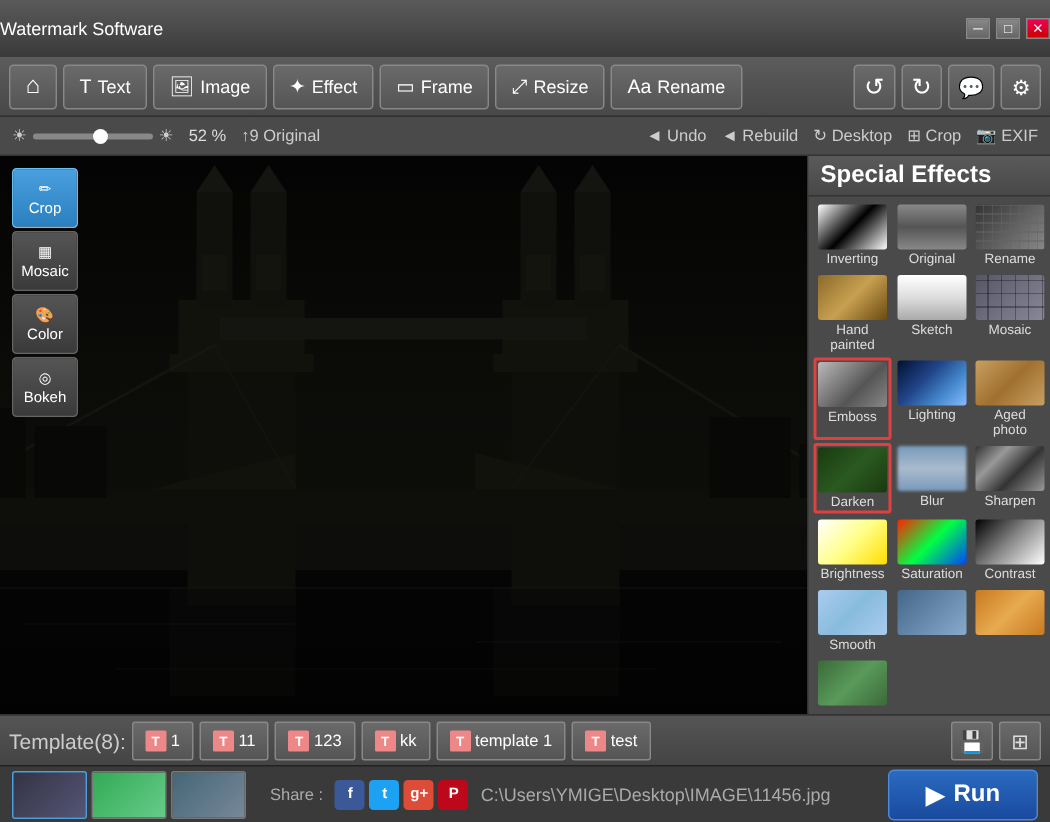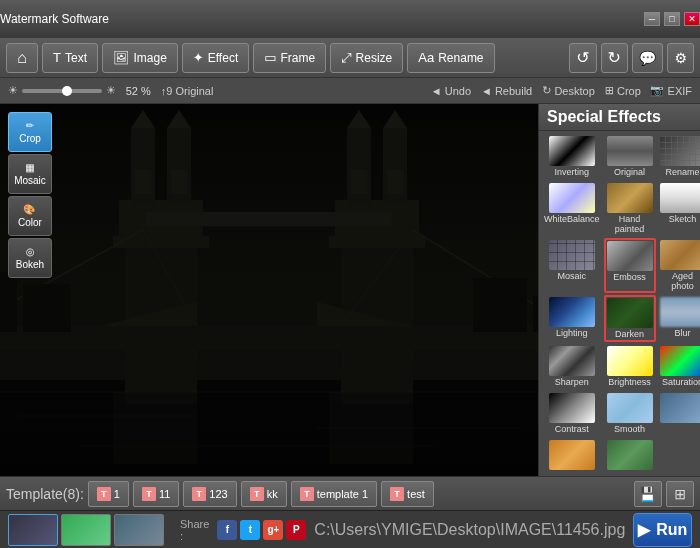--- a/index.html
+++ b/index.html
@@ -260,21 +260,21 @@
       width: 20px; height: 20px;
       border-radius: 3px;
       display: flex; align-items: center; justify-content: center;
       font-size: 10px; color: white; font-weight: bold;
       cursor: pointer;
     }
     .share-fb { background: #3b5998; }
     .share-tw { background: #1da1f2; }
     .share-g { background: #dd4b39; }
     .share-p { background: #bd081c; }
-    .file-path { color: #aaa; font-size: 16px; flex: 1; }
+    .file-path { color: #aaa; font-size: 12px; flex: 1; }
     .thumb-strip {
       display: flex;
       gap: 3px;
       margin-right: 8px;
     }
     .thumb-item {
       width: 50px; height: 32px;
       background: #555;
       border: 1px solid #777;
       border-radius: 2px;
@@ -496,48 +496,44 @@
       <div class="effect-cell">
         <div class="effect-thumb th-grayscale"></div>
         <span class="effect-label">Original</span>
       </div>
       <div class="effect-cell">
         <div class="effect-thumb th-pixels"></div>
         <span class="effect-label">Rename</span>
       </div>
 
       <div class="effect-cell">
-        <div class="effect-thumb th-whitebalance"></div>
-        <span class="effect-label">WhiteBalance</span>
-      </div>
-      <div class="effect-cell">
         <div class="effect-thumb th-handpainted"></div>
         <span class="effect-label">Hand painted</span>
       </div>
 
       <div class="effect-cell">
         <div class="effect-thumb th-sketch"></div>
         <span class="effect-label">Sketch</span>
       </div>
       <div class="effect-cell">
         <div class="effect-thumb th-mosaic"></div>
         <span class="effect-label">Mosaic</span>
       </div>
       <div class="effect-cell selected">
         <div class="effect-thumb th-emboss"></div>
         <span class="effect-label">Emboss</span>
       </div>
 
       <div class="effect-cell">
+        <div class="effect-thumb th-lighting"></div>
+        <span class="effect-label">Lighting</span>
+      </div>
+      <div class="effect-cell">
         <div class="effect-thumb th-agedphoto"></div>
         <span class="effect-label">Aged photo</span>
-      </div>
-      <div class="effect-cell">
-        <div class="effect-thumb th-lighting"></div>
-        <span class="effect-label">Lighting</span>
       </div>
       <div class="effect-cell selected" style="border:2px solid #e04040;">
         <div class="effect-thumb th-darken"></div>
         <span class="effect-label">Darken</span>
       </div>
 
       <div class="effect-cell">
         <div class="effect-thumb th-blur"></div>
         <span class="effect-label">Blur</span>
       </div>

